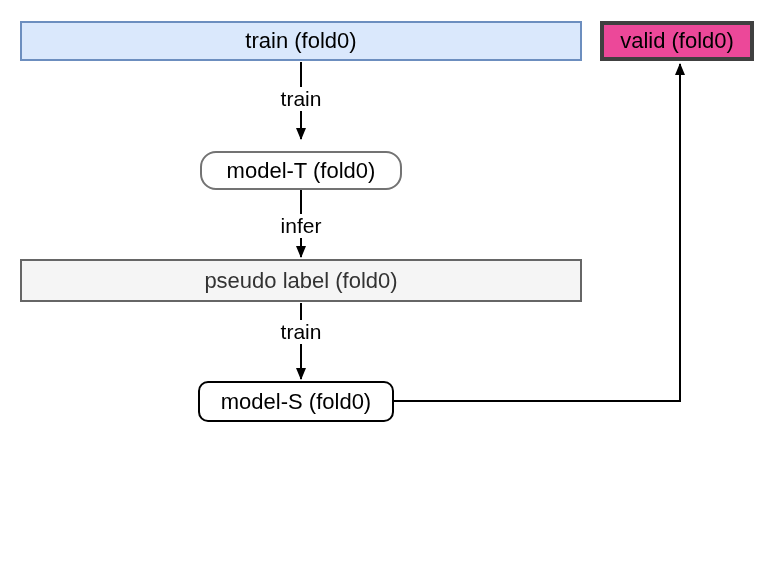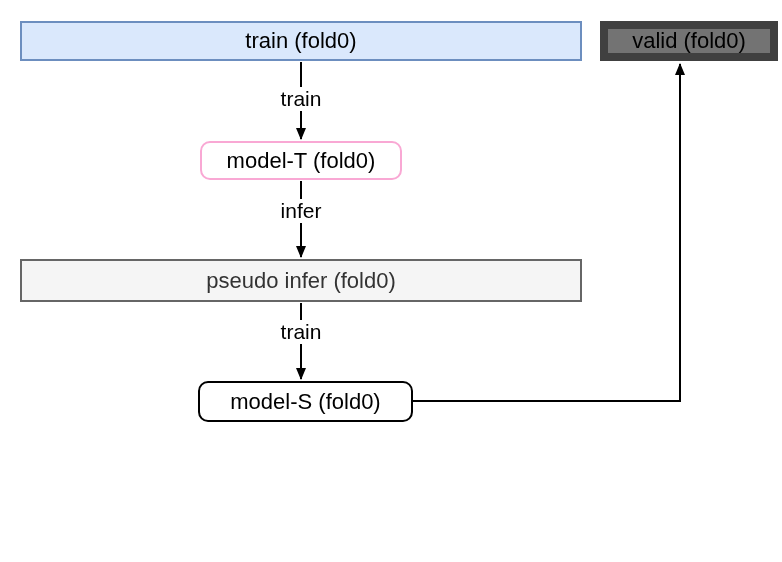--- a/index.html
+++ b/index.html
@@ -20,46 +20,46 @@
     font-size: 22px;
     color: #000000;
     box-sizing: border-box;
     background: #ffffff;
   }
   .box-train {
     left: 20px; top: 21px; width: 562px; height: 40px;
     background: #dae8fc; border: 2px solid #6c8ebf;
   }
   .box-valid {
-    left: 600px; top: 21px; width: 178px; height: 40px;
-    background: #737373; border: 8px solid #404040;
+    left: 600px; top: 21px; width: 154px; height: 40px;
+    background: #ec4899; border: 4px solid #404040;
   }
   .box-model-t {
-    left: 200px; top: 141px; width: 202px; height: 39px;
-    border: 2px solid #f9a8d4; border-radius: 10px;
+    left: 200px; top: 151px; width: 202px; height: 39px;
+    border: 2px solid #737373; border-radius: 16px;
   }
   .box-pseudo {
     left: 20px; top: 259px; width: 562px; height: 43px;
     background: #f5f5f5; border: 2px solid #666666; color: #333333;
   }
   .box-model-s {
-    left: 198px; top: 381px; width: 215px; height: 41px;
+    left: 198px; top: 381px; width: 196px; height: 41px;
     border: 2px solid #000000; border-radius: 10px;
   }
   .edge-label {
     position: absolute;
     transform: translate(-50%, -50%);
     background: #ffffff;
     padding: 0 3px;
     font-size: 21px;
     color: #000000;
     white-space: nowrap;
   }
   .el-1 { left: 301px; top: 99px; }
-  .el-2 { left: 301px; top: 211px; }
+  .el-2 { left: 301px; top: 226px; }
   .el-3 { left: 301px; top: 332px; }
   .el-4 { left: 686px; top: 114px; }
   .caption {
     position: absolute;
     left: 40px; top: 466px;
     font-size: 20px;
     line-height: 31px;
     color: #000000;
   }
 </style>
@@ -79,21 +79,21 @@
     <line x1="301" y1="303" x2="301" y2="379" stroke="#000000" stroke-width="2" marker-end="url(#arrowhead)"></line>
     <polyline points="390,401 680,401 680,64" fill="none" stroke="#000000" stroke-width="2" marker-end="url(#arrowhead)"></polyline>
   </svg>
 
   <div class="node box-train">train (fold0)</div>
 
   <div class="node box-valid">valid (fold0)</div>
 
   <div class="node box-model-t">model-T (fold0)</div>
 
-  <div class="node box-pseudo">pseudo infer (fold0)</div>
+  <div class="node box-pseudo">pseudo label (fold0)</div>
 
   <div class="node box-model-s">model-S (fold0)</div>
 
   <span class="edge-label el-1">train</span>
   <span class="edge-label el-2">infer</span>
   <span class="edge-label el-3">train</span>
 
   <div class="caption">
   </div>
 

